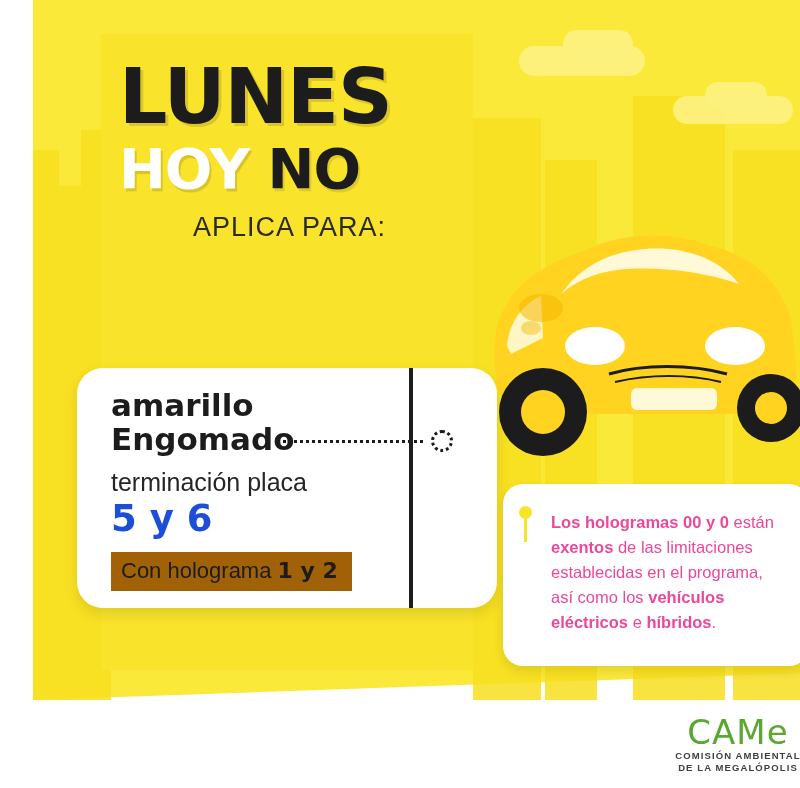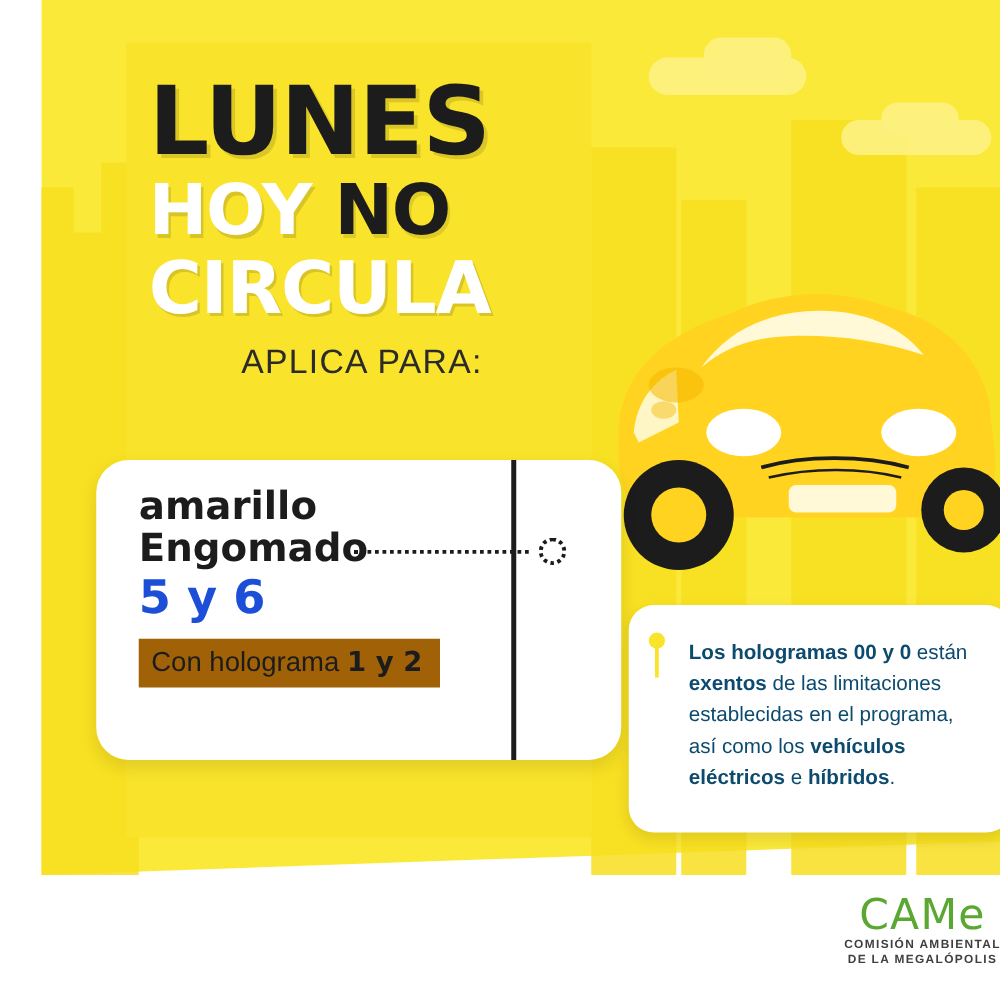--- a/index.html
+++ b/index.html
@@ -206,21 +206,21 @@
     box-shadow: 0 5px 12px rgba(0,0,0,.10);
   }
   .note-text {
     position: absolute;
     left: 518px;
     top: 510px;
     width: 232px;
     font-family: "Liberation Sans", sans-serif;
     font-size: 16.5px;
     line-height: 25px;
-    color: #0c4a6e;
+    color: #ec4899;
   }
   .note-text b {
     font-weight: bold;
   }
   .note-pin {
     position: absolute;
     left: 486px;
     top: 506px;
     width: 13px;
     height: 13px;
@@ -316,33 +316,33 @@
       <circle cx="288" cy="212" r="34" fill="#1c1c1c"></circle>
       <circle cx="288" cy="212" r="16" fill="#ffd320"></circle>
     </svg>
   </div>
 
   <div class="headline">
     <div class="h-lunes">LUNES</div>
     <div class="h-row2">
       <span class="h-hoy">HOY </span><span class="h-no">NO</span>
     </div>
-    <div class="h-circula">CIRCULA</div>
     <div class="h-aplica">APLICA PARA:</div>
   </div>
 
   <div class="card-yellow-tab"></div>
   <div class="card-white"></div>
   <div class="card-divider"></div>
   <div class="leader"></div>
   <div class="leader-dot"></div>
 
   <div class="card-text">
     <div class="ct-title">amarillo</div>
     <div class="ct-title">Engomado</div>
+    <div class="ct-sub">terminación placa</div>
     <div class="ct-plate">5 y 6</div>
     <div class="ct-holo"><span>Con holograma </span><b>1 y 2</b></div>
   </div>
 
   <div class="note-card"></div>
   <div class="note-pin"></div>
   <div class="note-pin-line"></div>
   <div class="note-text"><b>Los hologramas 00 y 0</b><span> están </span><b>exentos</b><span> de las limitaciones establecidas en el programa, así como los </span><b>vehículos eléctricos</b><span> e </span><b>híbridos</b><span>.</span></div>
 
   <div class="logo">

